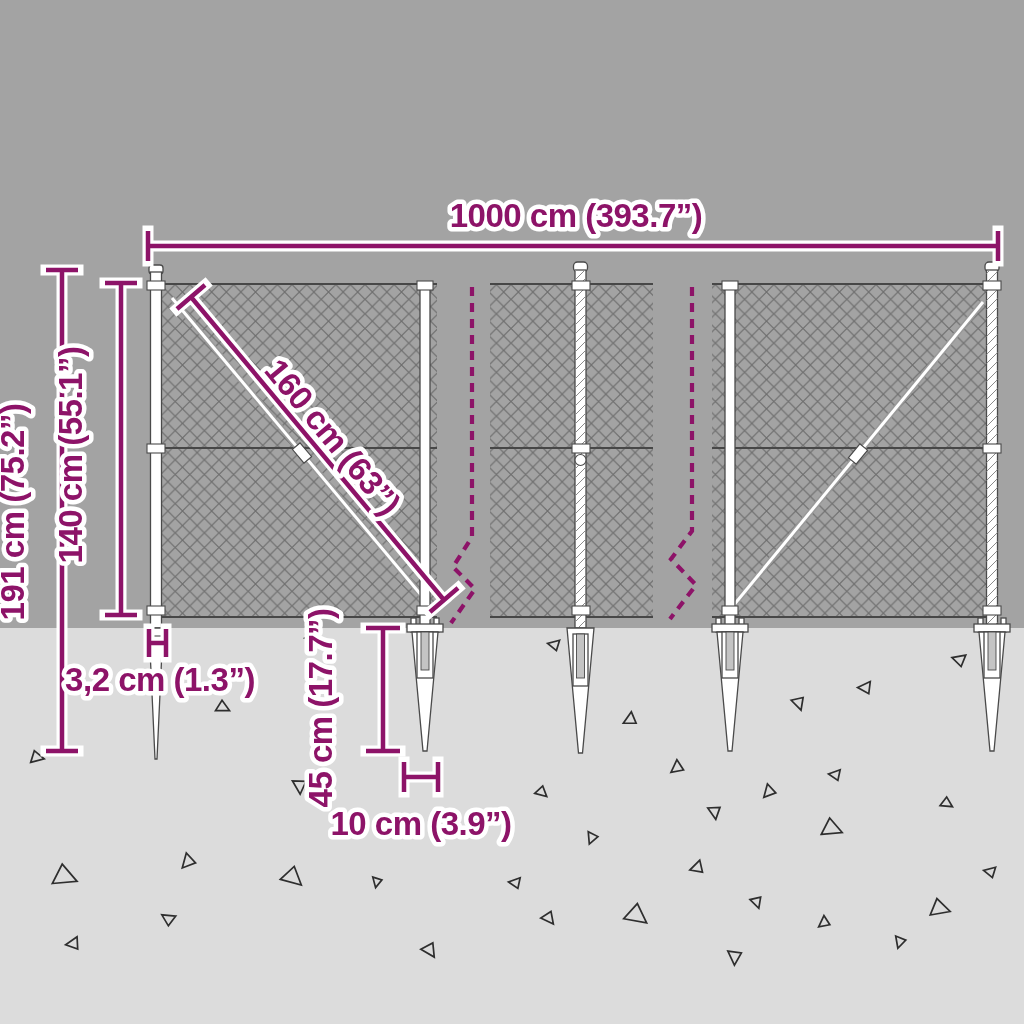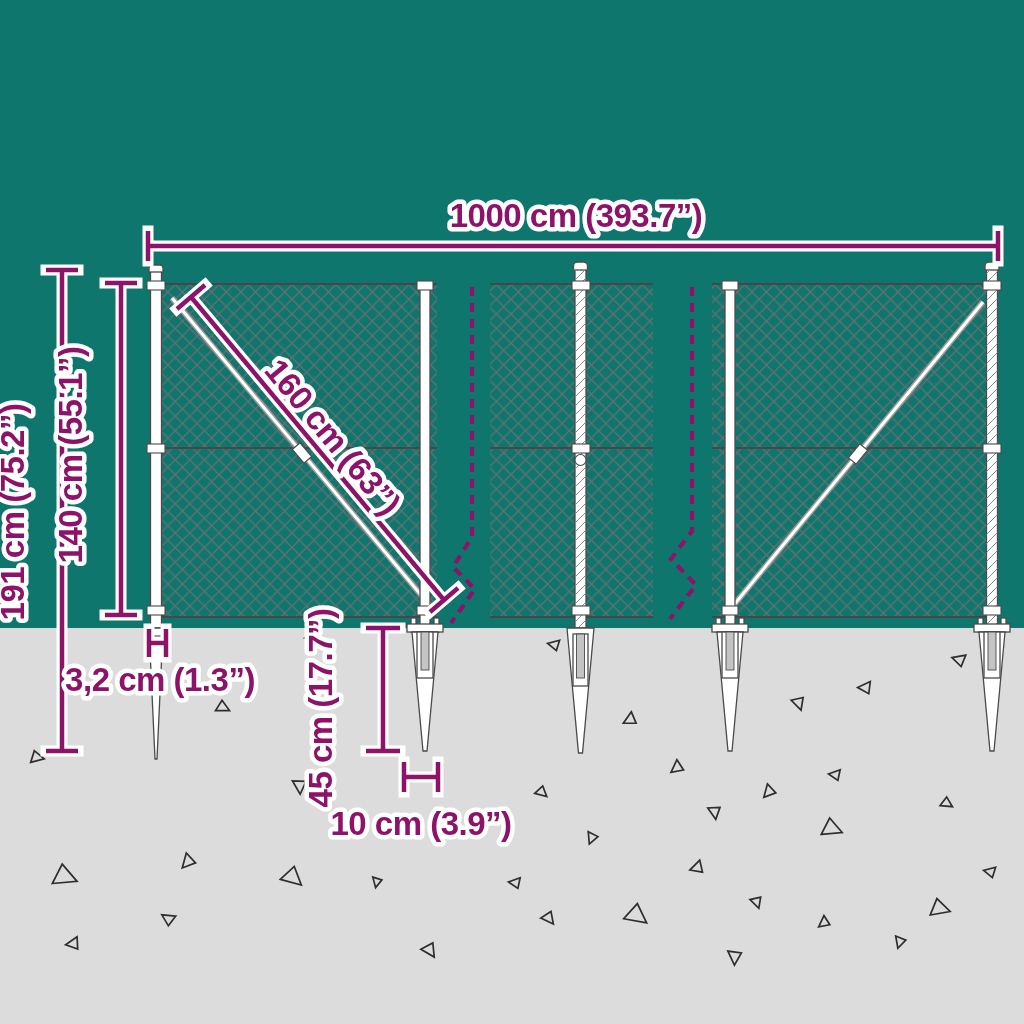--- a/index.html
+++ b/index.html
@@ -1,16 +1,16 @@
 <!DOCTYPE html>
 <html><head>
 <meta charset="utf-8">
 <style>
   html,body{margin:0;padding:0;background:#fff;}
-  .canvas{width:1024px;height:1024px;position:relative;overflow:hidden;background:#0f766e;}
+  .canvas{width:1024px;height:1024px;position:relative;overflow:hidden;background:#a3a3a3;}
   svg{display:block;}
   .dim-halo{stroke:#fff;stroke-width:11;fill:none;stroke-linecap:square;}
   .dim-line{stroke:#8D1368;stroke-width:4.5;fill:none;stroke-linecap:butt;}
   .dim-text{font-family:"Liberation Sans",sans-serif;font-weight:700;font-size:33px;
             fill:#8D1368;stroke:#ffffff;stroke-width:9px;paint-order:stroke;
             stroke-linejoin:round;letter-spacing:-0.5px;}
   .break-line{stroke:#8D1368;stroke-width:4.2;fill:none;stroke-dasharray:9 7;}
   .mesh-wire{stroke:#474747;stroke-width:1.8;}
   .steel{fill:#ffffff;stroke:#4a4a4a;stroke-width:1.3;}
   .steel-dark{fill:#c4c4c4;stroke:#4a4a4a;stroke-width:0.9;}

